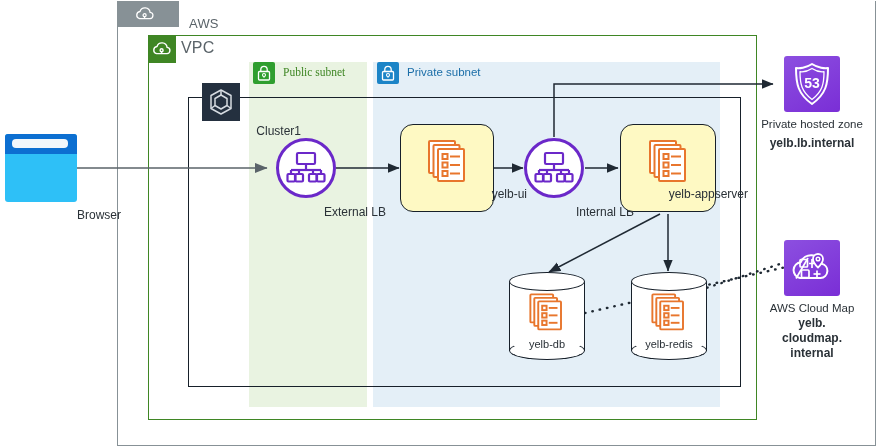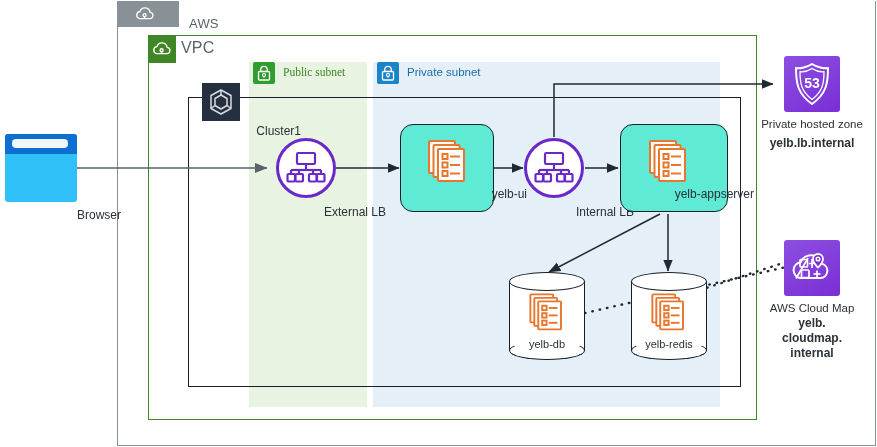--- a/index.html
+++ b/index.html
@@ -42,21 +42,21 @@
   .browser-url{position:absolute;left:7px;top:5px;width:56px;height:9px;background:#f2f7fb;border-radius:4px;}
 
   
   .cluster-ico{position:absolute;left:202px;top:83px;width:38px;height:38px;background:#24303f;}
 
   
   .lb{position:absolute;width:60px;height:60px;border-radius:50%;border:3.4px solid #6b28c9;
       background:#fff;box-sizing:border-box;}
 
   
-  .svcbox{position:absolute;width:94px;height:88px;background:#5eead4;border:1.6px solid #17202a;
+  .svcbox{position:absolute;width:94px;height:88px;background:#fef9c3;border:1.6px solid #17202a;
           border-radius:13px;box-sizing:border-box;}
 
   
   .cyl{position:absolute;width:76px;height:88px;}
   .cyl .body{position:absolute;left:0;top:9px;width:76px;height:70px;border-left:1.5px solid #17202a;
              border-right:1.5px solid #17202a;background:#fff;box-sizing:border-box;}
   .cyl .top{position:absolute;left:0;top:0;width:76px;height:19px;border:1.5px solid #17202a;
             border-radius:50%;background:#fff;box-sizing:border-box;}
   .cyl .bot{position:absolute;left:0;top:69px;width:76px;height:19px;border:1.5px solid #17202a;
             border-radius:50%;background:#fff;box-sizing:border-box;border-top-color:transparent;}
@@ -217,21 +217,21 @@
         <path d="M12,29 v4 M20,29 v4 M34,29 v4 M42,29 v4"></path>
         <rect x="8.5" y="33" width="7.5" height="7.5" rx="1"></rect>
         <rect x="16.5" y="33" width="7.5" height="7.5" rx="1"></rect>
         <rect x="30" y="33" width="7.5" height="7.5" rx="1"></rect>
         <rect x="38" y="33" width="7.5" height="7.5" rx="1"></rect>
       </g>
     </svg>
   </div>
   <div class="node-label" style="left:554px;top:205px;">Internal LB</div>
 
-  <div class="svcbox" style="left:620px;top:124px;width:108px;">
+  <div class="svcbox" style="left:620px;top:124px;width:96px;">
     <svg width="48" height="48" viewBox="0 0 48 48" style="position:absolute;left:24px;top:11px;">
       <g fill="#fff" stroke="#e8762d" stroke-width="2" stroke-linejoin="round">
         <rect x="5" y="5" width="26" height="32" rx="1"></rect>
         <rect x="9.5" y="9" width="26" height="32" rx="1"></rect>
         <rect x="14" y="13" width="26" height="32" rx="1"></rect>
       </g>
       <g fill="none" stroke="#e8762d" stroke-width="2">
         <rect x="18.5" y="18" width="5" height="5"></rect>
         <path d="M26,20.5 h10"></path>
         <rect x="18.5" y="26.5" width="5" height="5"></rect>

